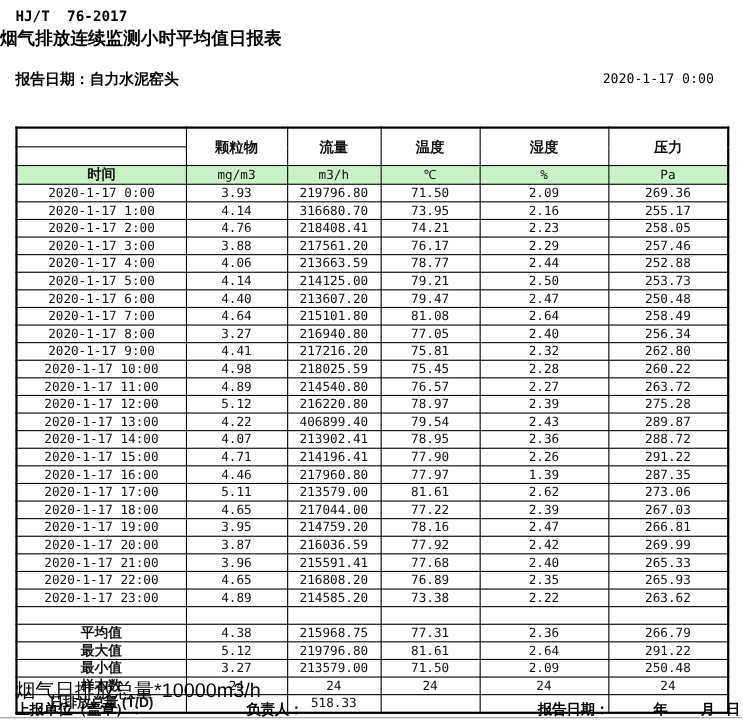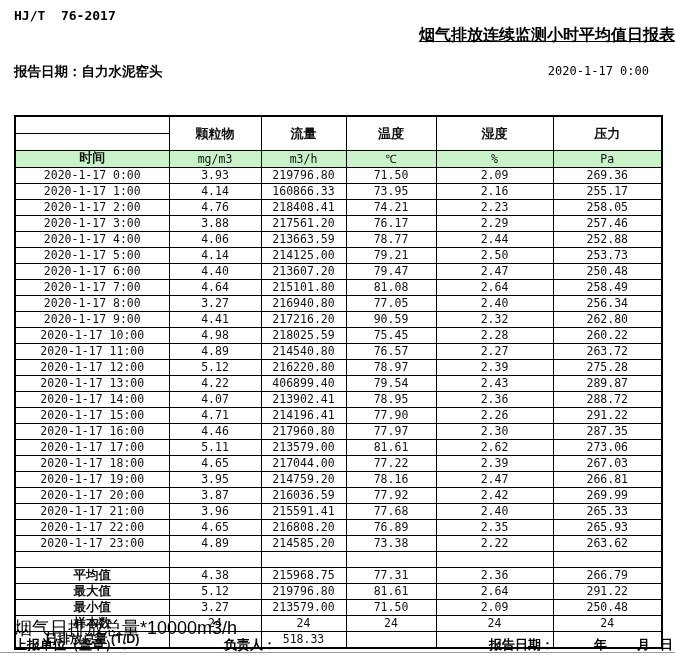--- a/index.html
+++ b/index.html
@@ -8,21 +8,21 @@
     background:#ffffff;color:#000;
     font-family:"Liberation Sans",sans-serif;
   }
   .doc-standard{
     position:absolute;left:14px;top:8px;
     font-weight:bold;font-size:13px;white-space:pre;
     font-family:"DejaVu Sans Mono",monospace;
   }
   .doc-title{
     position:absolute;left:0;top:25px;width:675px;
-    text-align:right;font-weight:bold;font-size:16px;text-decoration:underline;
+    text-align:left;font-weight:bold;font-size:16px;
   }
   .source-line{position:absolute;left:14px;top:63px;font-weight:bold;font-size:13.5px;white-space:pre;}
   .report-datetime{
     position:absolute;right:26px;top:64px;font-size:12px;
     font-family:"DejaVu Sans Mono",monospace;
   }
   .table-wrap{position:absolute;left:14px;top:115px;}
   table{
     border-collapse:collapse;table-layout:fixed;width:647px;
     border:2px solid #000;
@@ -30,21 +30,21 @@
   td{
     border:1px solid #000;padding:0;margin:0;
     text-align:center;vertical-align:middle;
     font-family:"DejaVu Sans Mono",monospace;
     font-size:11.5px;line-height:15px;height:15px;
     white-space:nowrap;overflow:hidden;color:#111;
   }
   tr.hdr td{height:16px;line-height:16px;}
   td.colname{font-family:"Liberation Sans",sans-serif;font-weight:bold;font-size:13px;}
   tr.unit-row td{background:var(--green,#C9F2C9);}
-  td.time-hdr{font-family:Liberation Mono, monospace;font-weight:bold;font-size:13px;}
+  td.time-hdr{font-family:Liberation Serif, serif;font-weight:bold;font-size:13px;}
   td.sum-label{font-family:"Liberation Sans",sans-serif;font-weight:bold;font-size:12.5px;}
   .footer-note{
     position:absolute;left:14px;top:616px;
     font-weight:normal;font-size:18px;
   }
   .sign-line{position:absolute;left:0;top:636px;width:675px;height:16px;font-weight:bold;font-size:13px;}
   .sign-line span{position:absolute;white-space:nowrap;}
   .sig-unit{left:14px;}
   .sig-resp{left:224px;text-align:right;}
   .sig-reporter{left:354px;margin-top:28px;}
@@ -100,21 +100,21 @@
           <td>2020-1-17 0:00</td>
           <td>3.93</td>
           <td>219796.80</td>
           <td>71.50</td>
           <td>2.09</td>
           <td>269.36</td>
         </tr>
         <tr>
           <td>2020-1-17 1:00</td>
           <td>4.14</td>
-          <td>160866.33</td>
+          <td>316680.70</td>
           <td>73.95</td>
           <td>2.16</td>
           <td>255.17</td>
         </tr>
         <tr>
           <td>2020-1-17 2:00</td>
           <td>4.76</td>
           <td>218408.41</td>
           <td>74.21</td>
           <td>2.23</td>
@@ -165,21 +165,21 @@
           <td>3.27</td>
           <td>216940.80</td>
           <td>77.05</td>
           <td>2.40</td>
           <td>256.34</td>
         </tr>
         <tr>
           <td>2020-1-17 9:00</td>
           <td>4.41</td>
           <td>217216.20</td>
-          <td>90.59</td>
+          <td>75.81</td>
           <td>2.32</td>
           <td>262.80</td>
         </tr>
         <tr>
           <td>2020-1-17 10:00</td>
           <td>4.98</td>
           <td>218025.59</td>
           <td>75.45</td>
           <td>2.28</td>
           <td>260.22</td>
@@ -222,21 +222,21 @@
           <td>214196.41</td>
           <td>77.90</td>
           <td>2.26</td>
           <td>291.22</td>
         </tr>
         <tr>
           <td>2020-1-17 16:00</td>
           <td>4.46</td>
           <td>217960.80</td>
           <td>77.97</td>
-          <td>2.30</td>
+          <td>1.39</td>
           <td>287.35</td>
         </tr>
         <tr>
           <td>2020-1-17 17:00</td>
           <td>5.11</td>
           <td>213579.00</td>
           <td>81.61</td>
           <td>2.62</td>
           <td>273.06</td>
         </tr>

